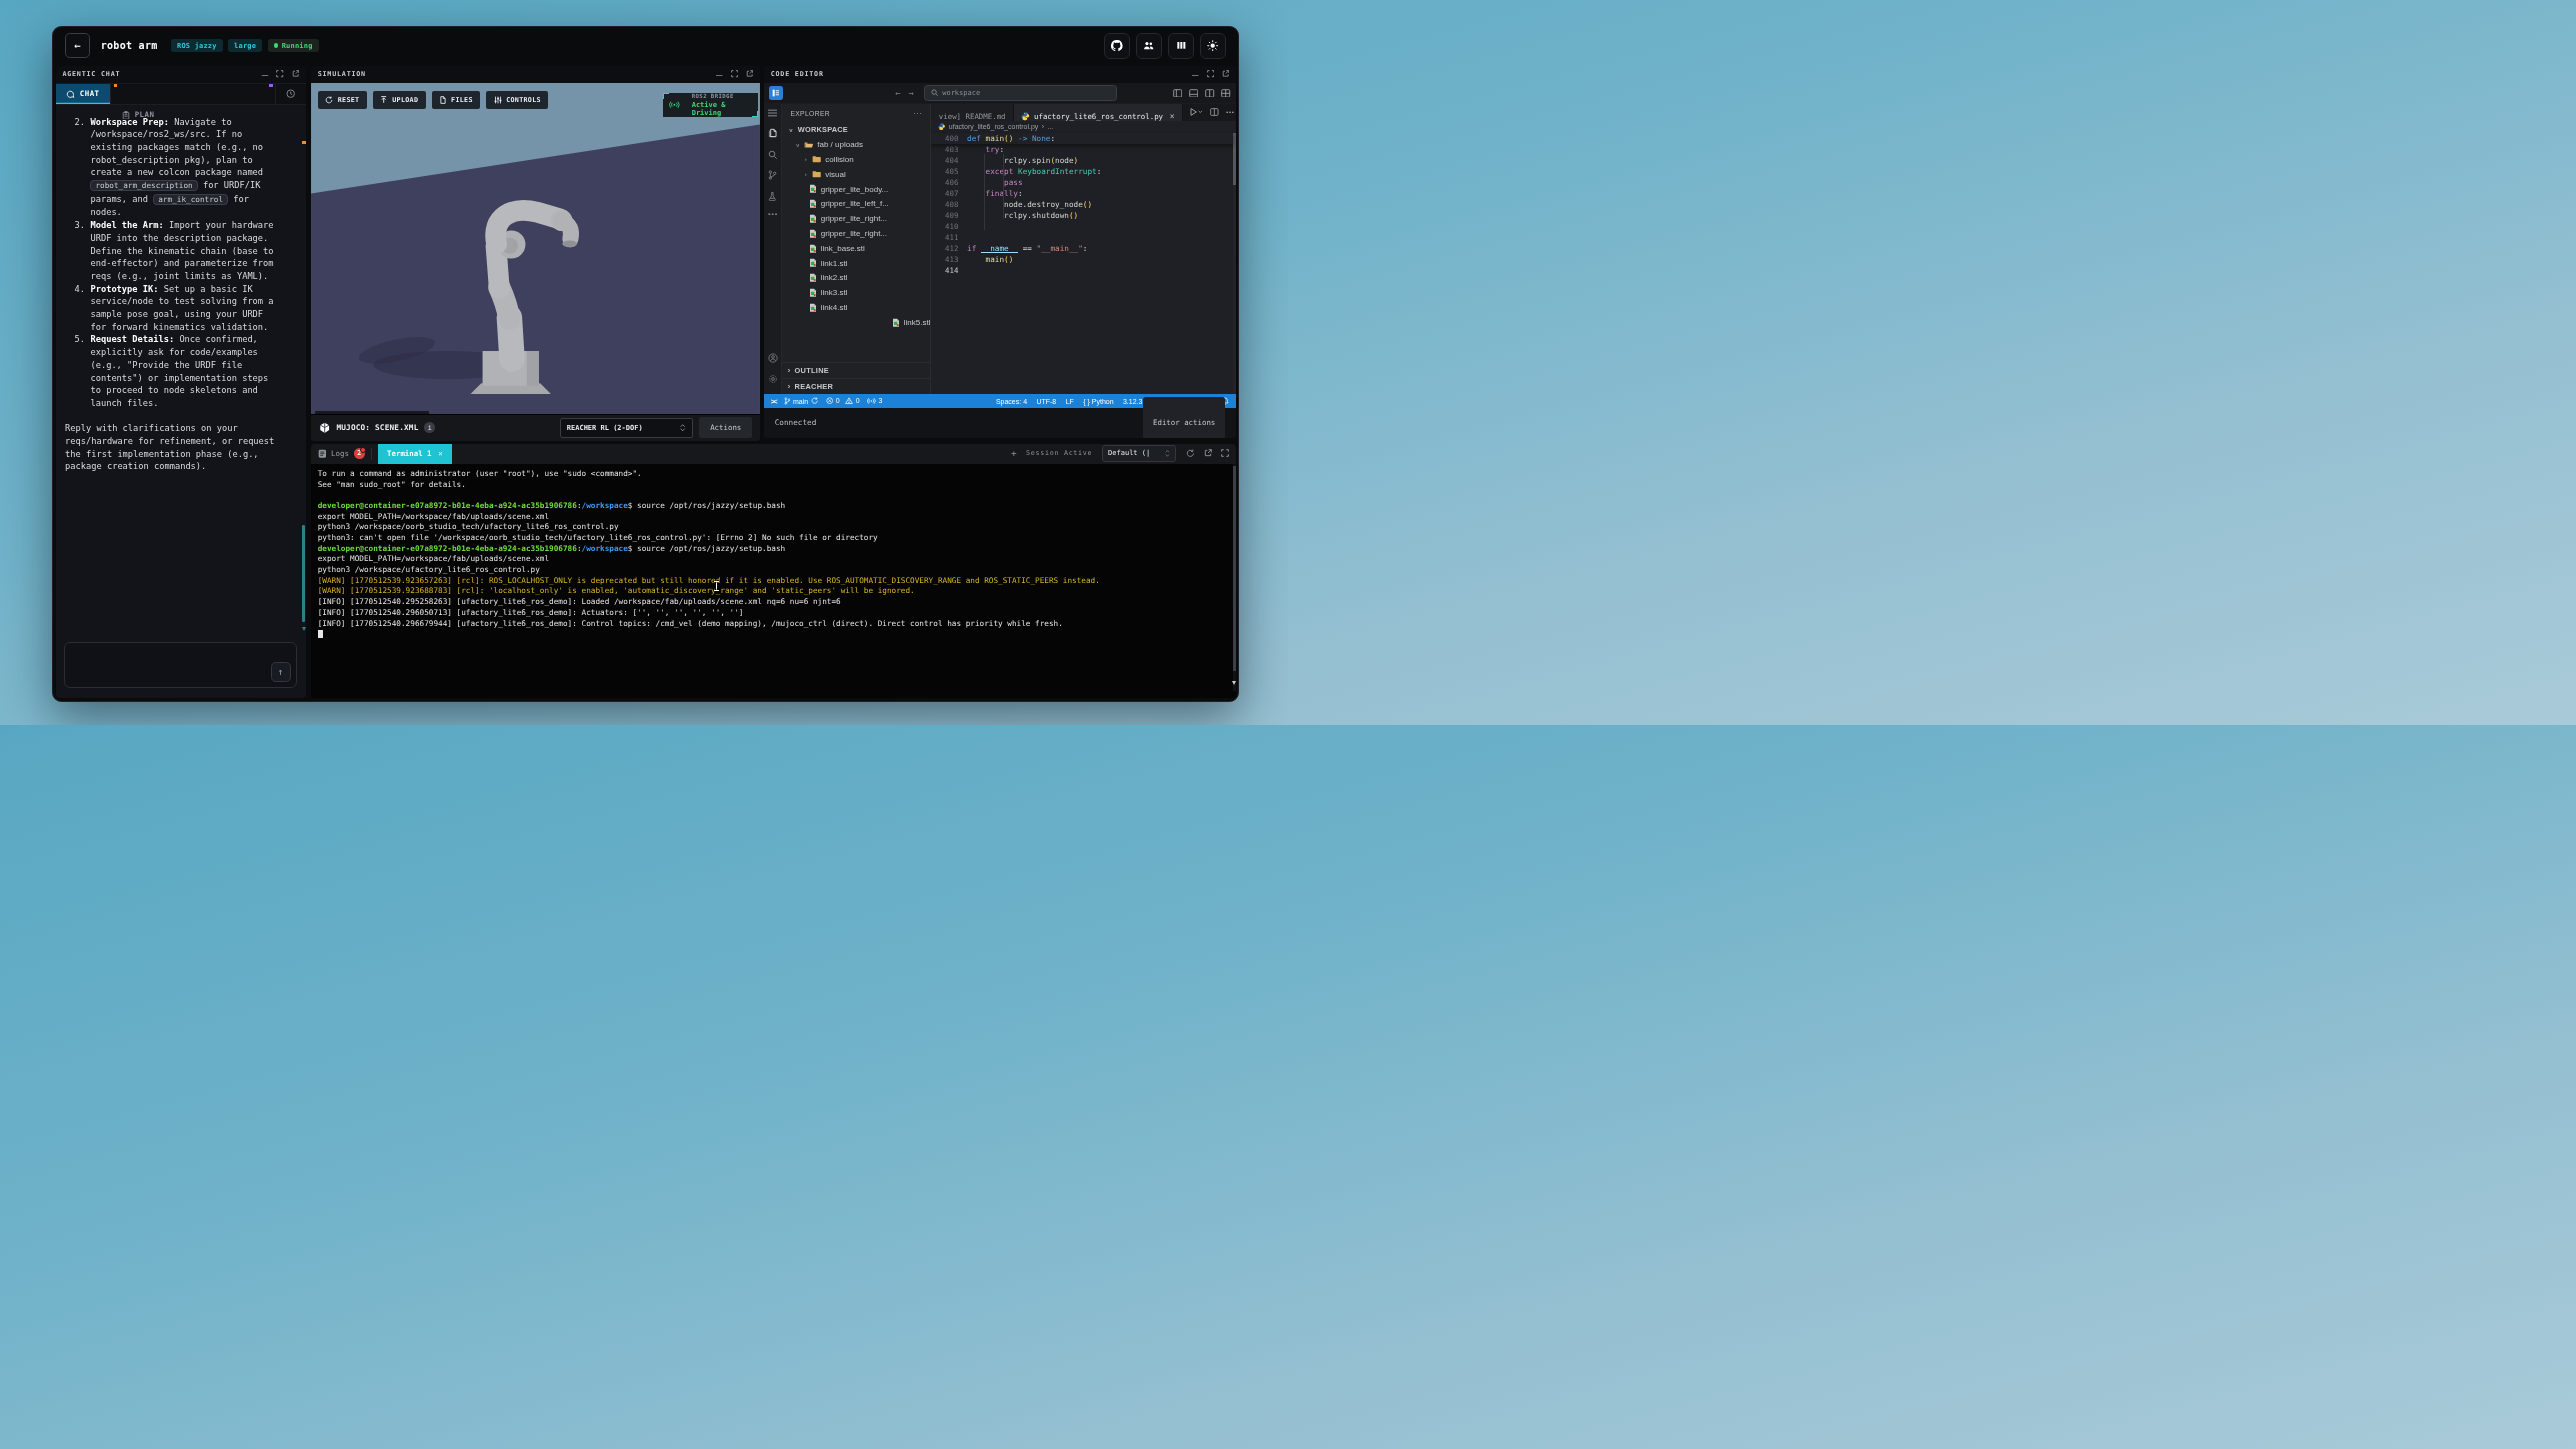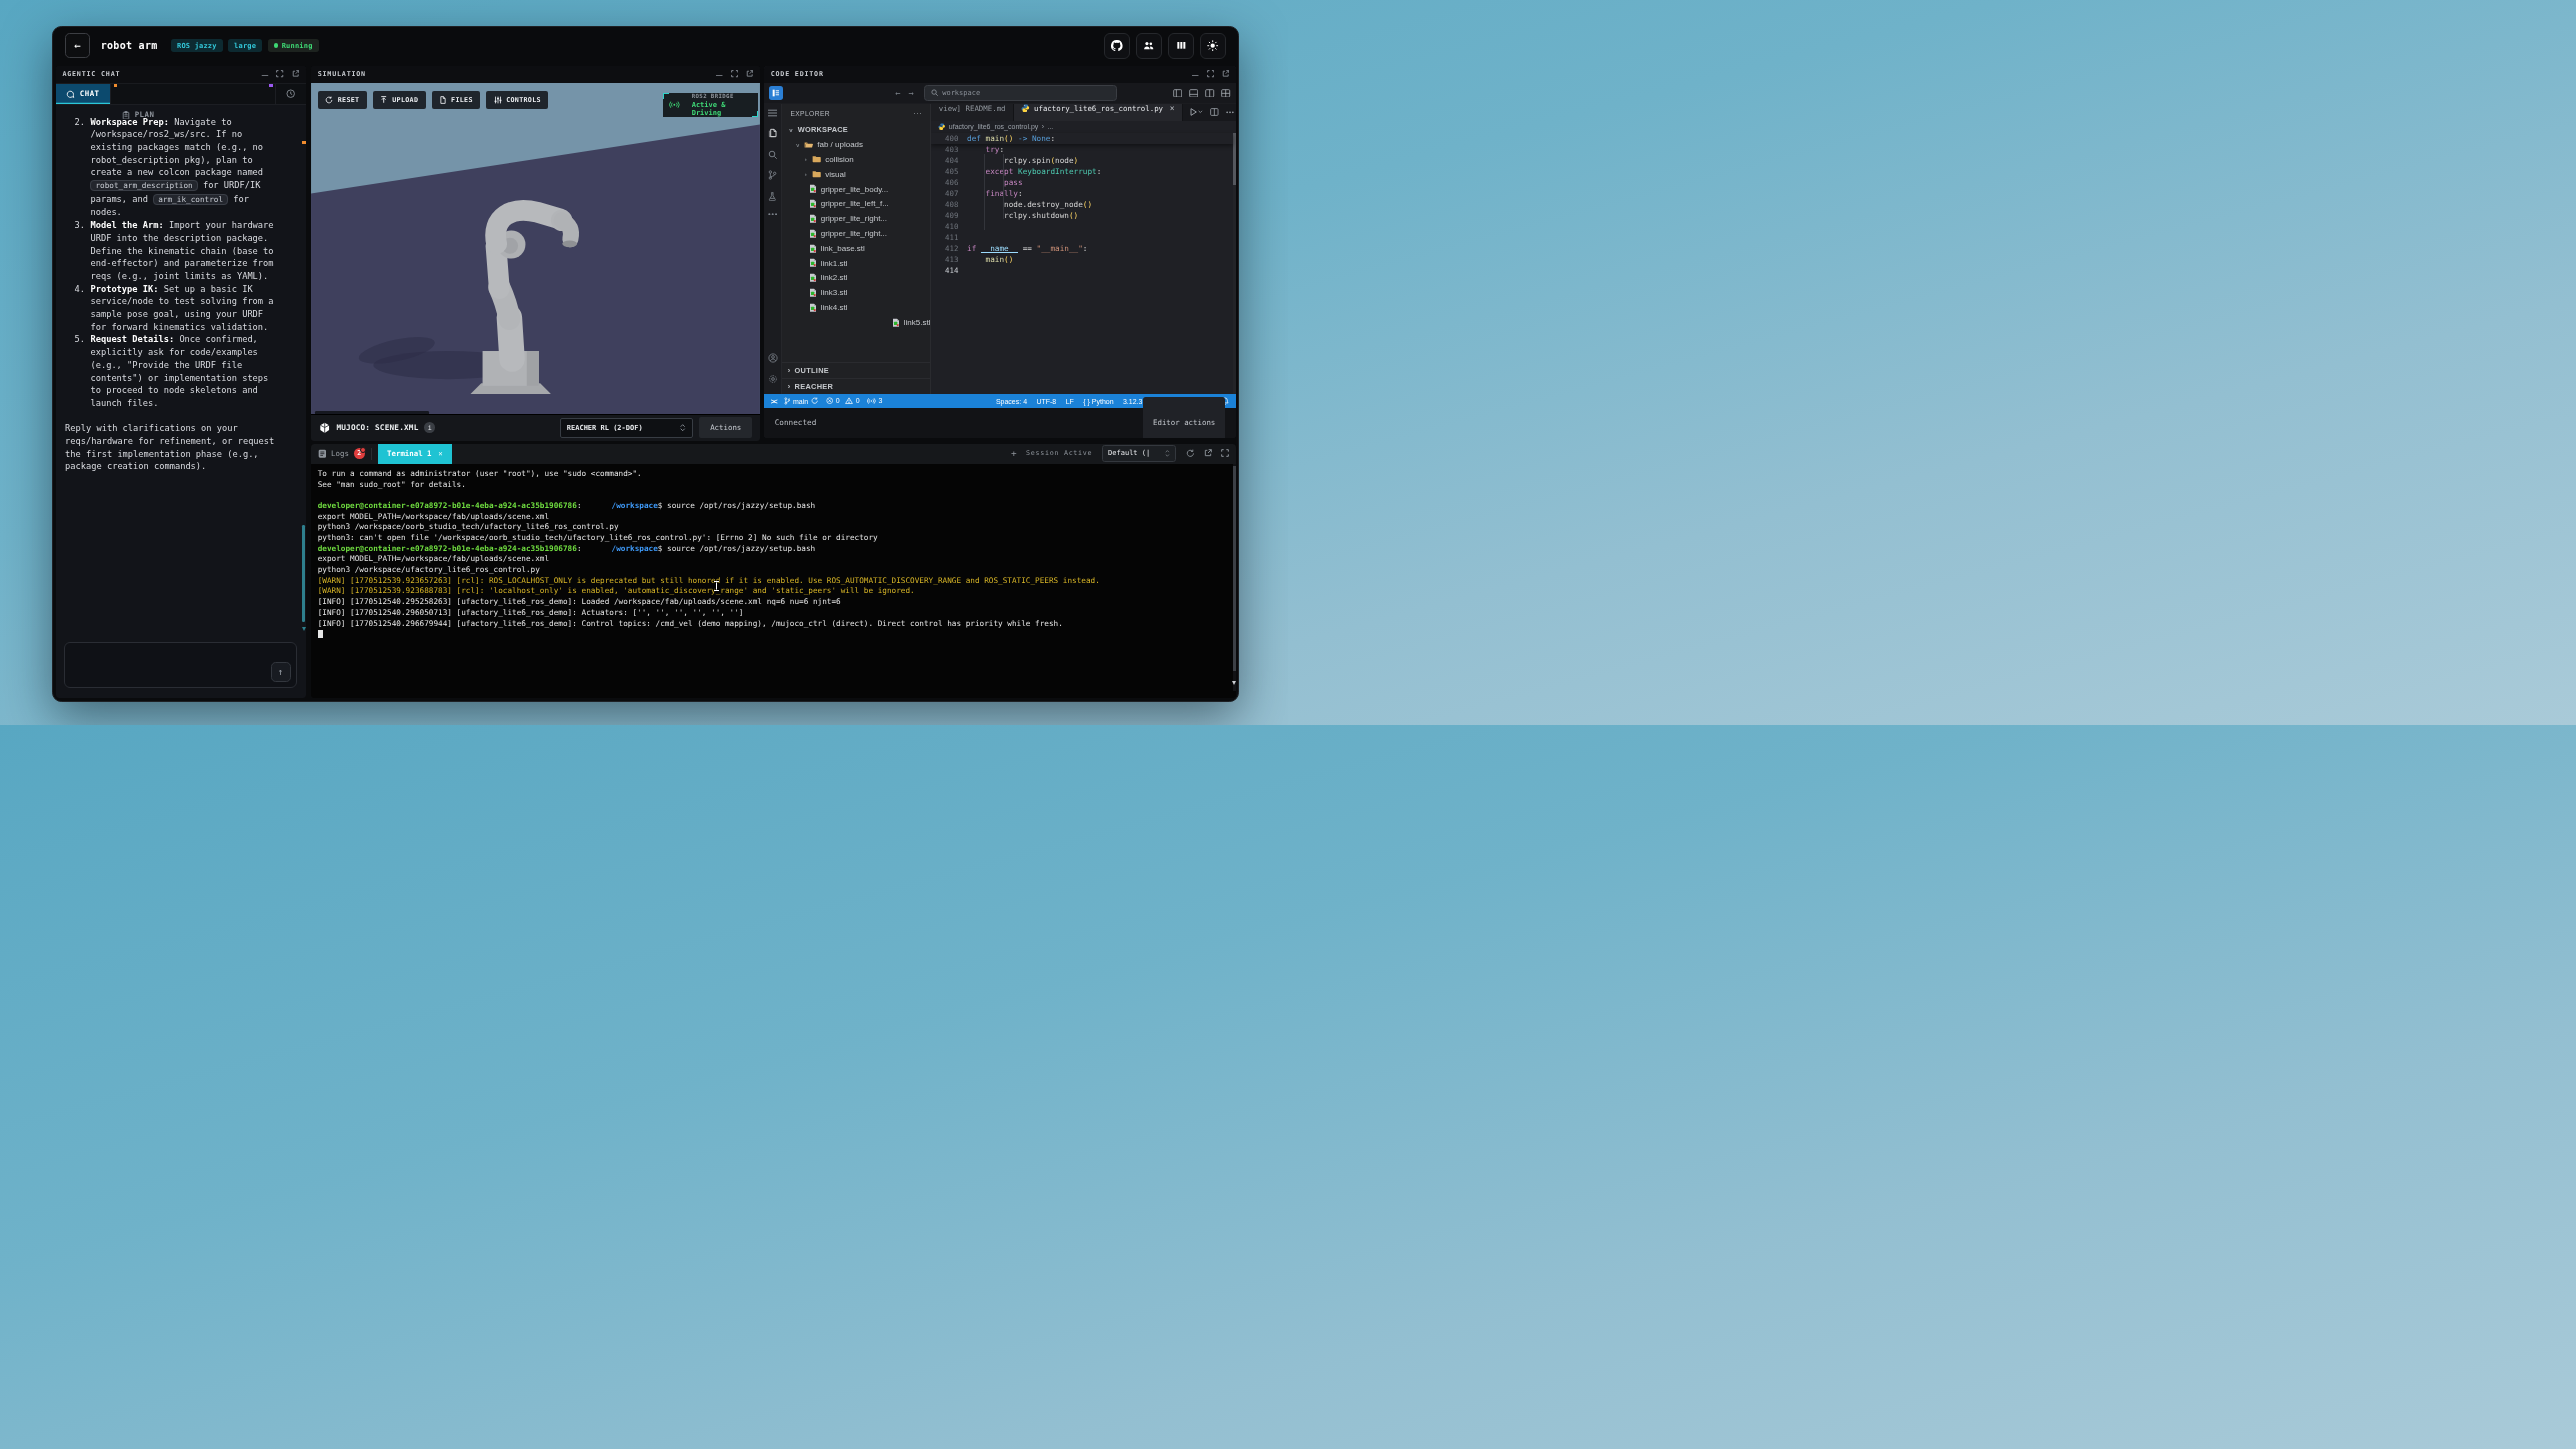--- a/index.html
+++ b/index.html
@@ -89,21 +89,21 @@
   .explorer{width:148px;background:#202124;border-right:0.7px solid #2a2b2f;position:relative;}
   .ex-head{height:19px;display:flex;align-items:center;padding:0 8px;color:#b6bac0;font-size:6.7px;letter-spacing:0.4px;font-family:"Liberation Sans",sans-serif;}
   .ex-head .dots{margin-left:auto;color:#9aa0a6;cursor:pointer;letter-spacing:0.7px;}
   .ex-row{height:14.8px;display:flex;align-items:center;gap:3.4px;color:#c5c8cc;font-size:8px;font-family:"Liberation Sans",sans-serif;cursor:pointer;white-space:nowrap;}
   .ex-row .chev{color:#9aa0a6;font-size:6px;width:6.7px;text-align:center;}
   .ex-root{font-weight:bold;font-size:7.4px;letter-spacing:0.2px;}
   .ex-sections{position:absolute;left:0;right:0;bottom:0;}
   .ex-sec{height:14.8px;display:flex;align-items:center;gap:4px;border-top:0.7px solid #2a2b2f;color:#c5c8cc;font-size:7.4px;font-weight:bold;font-family:"Liberation Sans",sans-serif;padding:0 5.4px;letter-spacing:0.3px;cursor:pointer;}
   .editor{flex:1;background:#1f2025;position:relative;overflow:hidden;}
   .tabbar{height:17.4px;background:#17181c;display:flex;align-items:stretch;}
-  .etab{display:flex;align-items:flex-start;gap:4px;padding:0 7.4px;font-size:7.4px;color:#8f959c;background:#1d1e22;border-right:0.7px solid #121316;cursor:pointer;white-space:nowrap;}
+  .etab{display:flex;align-items:flex-end;gap:4px;padding:0 7.4px;font-size:7.4px;color:#8f959c;background:#1d1e22;border-right:0.7px solid #121316;cursor:pointer;white-space:nowrap;}
   .etab.active{background:#25262b;color:#e8eaed;}
   .etab .close{color:#b6bac0;margin-left:2.7px;font-size:8px;}
   .tab-actions{margin-left:auto;display:flex;align-items:center;gap:7.4px;padding:0 6.7px;color:#aab0b7;}
   .breadcrumb{height:11.4px;display:flex;align-items:center;gap:3.4px;padding:0 6.7px;color:#9aa0a8;font-size:7px;font-family:"Liberation Sans",sans-serif;}
   .code-area{position:absolute;left:0;right:2.7px;top:29px;bottom:0;}
   .crow{height:11px;display:flex;align-items:center;font-size:7.7px;white-space:pre;}
   .crow .gut{flex:0 0 27px;text-align:right;padding-right:8.7px;color:#6e737b;font-size:7.4px;}
   .crow.cur .gut{color:#c8ccd2;}
   .sticky{background:#202126;box-shadow:0 2px 4px rgba(0,0,0,.45);position:relative;z-index:2;}
   .code-lines{position:relative;}
@@ -134,21 +134,21 @@
   .ttab{height:20px;display:flex;align-items:center;gap:6.7px;padding:0 9.4px;background:#1fc3d3;color:#fff;font-size:7.4px;font-weight:bold;cursor:pointer;}
   .ttab .close{font-weight:normal;opacity:.9;}
   .term-right{margin-left:auto;display:flex;align-items:center;gap:9.4px;color:#8e949b;}
   .sess{font-size:6.7px;letter-spacing:0.7px;}
   .tplus{font-size:9.4px;cursor:pointer;}
   .tprofile{width:62px;height:14.8px;background:#1c1f23;border:0.7px solid #34383e;border-radius:2.7px;display:flex;align-items:center;padding:0 5.4px;color:#e8eaed;font-size:7px;font-weight:normal;cursor:pointer;}
   .tprofile .chevs{margin-left:auto;display:flex;flex-direction:column;gap:0.7px;}
   .term-body{position:absolute;left:0;right:4px;top:20px;bottom:0;padding:5.4px 0 0 6.7px;overflow:hidden;}
   .tline{height:10.7px;font-size:7.7px;color:#e6e6e6;white-space:pre;}
   .tg{color:#70dd40;font-weight:bold;}
-  .tb{color:#3f9bfa;font-weight:bold;margin-left:30px;}
+  .tb{color:#3f9bfa;font-weight:bold;}
   .ty{color:#d6b427;}
   .cursor{display:inline-block;width:5.4px;height:8.7px;background:#e6e6e6;vertical-align:middle;}
   .term-scroll{position:absolute;right:0;top:20px;width:3.4px;bottom:6.7px;background:#121316;}
   .term-scroll .th{position:absolute;top:2.7px;left:0;right:0;bottom:20px;background:#3c4046;}
   .term-scroll .ar{position:absolute;bottom:5.4px;left:-0.7px;width:0;height:0;border-left:2.7px solid transparent;border-right:2.7px solid transparent;border-top:4px solid #c9ccd1;}
   .mouse-ibeam{position:absolute;width:1.3px;height:8.7px;background:#fff;box-shadow:0 0 0 0.7px rgba(0,0,0,.6);}
   .mouse-ibeam:before,.mouse-ibeam:after{content:"";position:absolute;left:-2px;width:5.4px;height:1.3px;background:#fff;box-shadow:0 0 0 0.7px rgba(0,0,0,.6);}
   .mouse-ibeam:before{top:-0.7px;} .mouse-ibeam:after{bottom:-0.7px;}
   svg{display:block;}
 </style>

